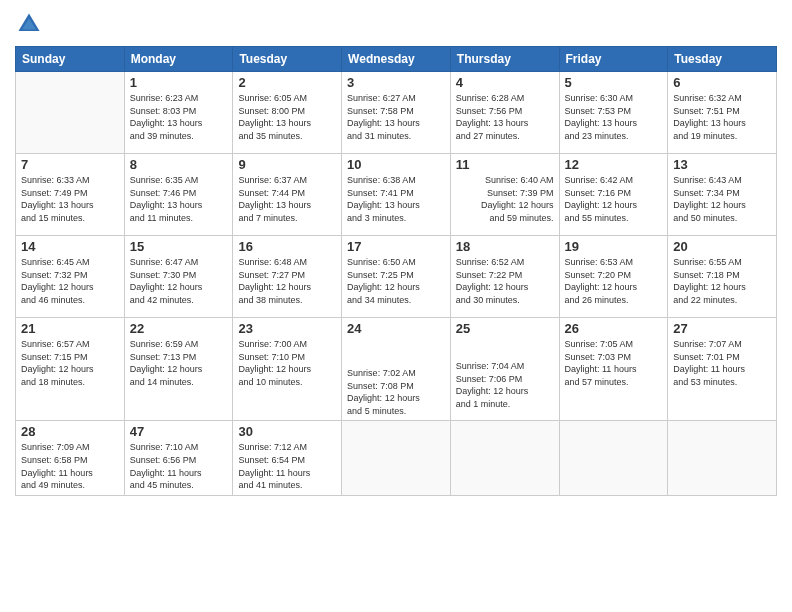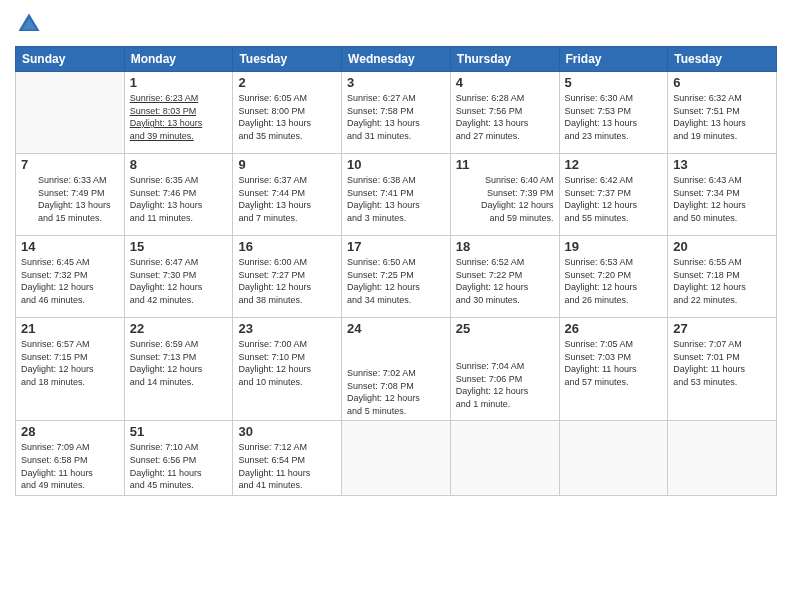--- a/index.html
+++ b/index.html
@@ -135,21 +135,21 @@
           <th>Thursday</th>
           <th>Friday</th>
           <th>Tuesday</th>
         </tr>
     </thead>
     <tbody id="calendar-body">
     <tr>
           <td class="empty"></td>
           <td>
             <span class="day-number">1</span>
-            <div class="day-info" style="white-space: pre-line; text-decoration: underline;">Sunrise: 6:23 AM
+            <div class="day-info" style="white-space: pre-line;">Sunrise: 6:23 AM
 Sunset: 8:03 PM
 Daylight: 13 hours
 and 39 minutes.</div>
           </td>
           <td>
             <span class="day-number">2</span>
             <div class="day-info" style="white-space: pre-line;">Sunrise: 6:05 AM
 Sunset: 8:00 PM
 Daylight: 13 hours
 and 35 minutes.</div>
@@ -179,21 +179,21 @@
             <span class="day-number">6</span>
             <div class="day-info" style="white-space: pre-line;">Sunrise: 6:32 AM
 Sunset: 7:51 PM
 Daylight: 13 hours
 and 19 minutes.</div>
           </td>
         </tr>
         <tr>
           <td>
             <span class="day-number">7</span>
-            <div class="day-info" style="white-space: pre-line; margin-left: 17px;">Sunrise: 6:33 AM
+            <div class="day-info" style="white-space: pre-line;">Sunrise: 6:33 AM
 Sunset: 7:49 PM
 Daylight: 13 hours
 and 15 minutes.</div>
           </td>
           <td>
             <span class="day-number">8</span>
             <div class="day-info" style="white-space: pre-line;">Sunrise: 6:35 AM
 Sunset: 7:46 PM
 Daylight: 13 hours
 and 11 minutes.</div>
@@ -215,21 +215,21 @@
           <td>
             <span class="day-number">11</span>
             <div class="day-info" style="white-space: pre-line; text-align: right;">Sunrise: 6:40 AM
 Sunset: 7:39 PM
 Daylight: 12 hours
 and 59 minutes.</div>
           </td>
           <td>
             <span class="day-number">12</span>
             <div class="day-info" style="white-space: pre-line;">Sunrise: 6:42 AM
-Sunset: 7:37 PM
+Sunset: 7:16 PM
 Daylight: 12 hours
 and 55 minutes.</div>
           </td>
           <td>
             <span class="day-number">13</span>
             <div class="day-info" style="white-space: pre-line;">Sunrise: 6:43 AM
 Sunset: 7:34 PM
 Daylight: 12 hours
 and 50 minutes.</div>
           </td>
@@ -244,21 +244,21 @@
           </td>
           <td>
             <span class="day-number">15</span>
             <div class="day-info" style="white-space: pre-line;">Sunrise: 6:47 AM
 Sunset: 7:30 PM
 Daylight: 12 hours
 and 42 minutes.</div>
           </td>
           <td>
             <span class="day-number">16</span>
-            <div class="day-info" style="white-space: pre-line;">Sunrise: 6:00 AM
+            <div class="day-info" style="white-space: pre-line;">Sunrise: 6:48 AM
 Sunset: 7:27 PM
 Daylight: 12 hours
 and 38 minutes.</div>
           </td>
           <td>
             <span class="day-number">17</span>
             <div class="day-info" style="white-space: pre-line;">Sunrise: 6:50 AM
 Sunset: 7:25 PM
 Daylight: 12 hours
 and 34 minutes.</div>
@@ -338,21 +338,21 @@
         </tr>
         <tr class="last-row">
           <td>
             <span class="day-number">28</span>
             <div class="day-info" style="white-space: pre-line;">Sunrise: 7:09 AM
 Sunset: 6:58 PM
 Daylight: 11 hours
 and 49 minutes.</div>
           </td>
           <td>
-            <span class="day-number">51</span>
+            <span class="day-number">47</span>
             <div class="day-info" style="white-space: pre-line;">Sunrise: 7:10 AM
 Sunset: 6:56 PM
 Daylight: 11 hours
 and 45 minutes.</div>
           </td>
           <td>
             <span class="day-number">30</span>
             <div class="day-info" style="white-space: pre-line;">Sunrise: 7:12 AM
 Sunset: 6:54 PM
 Daylight: 11 hours

